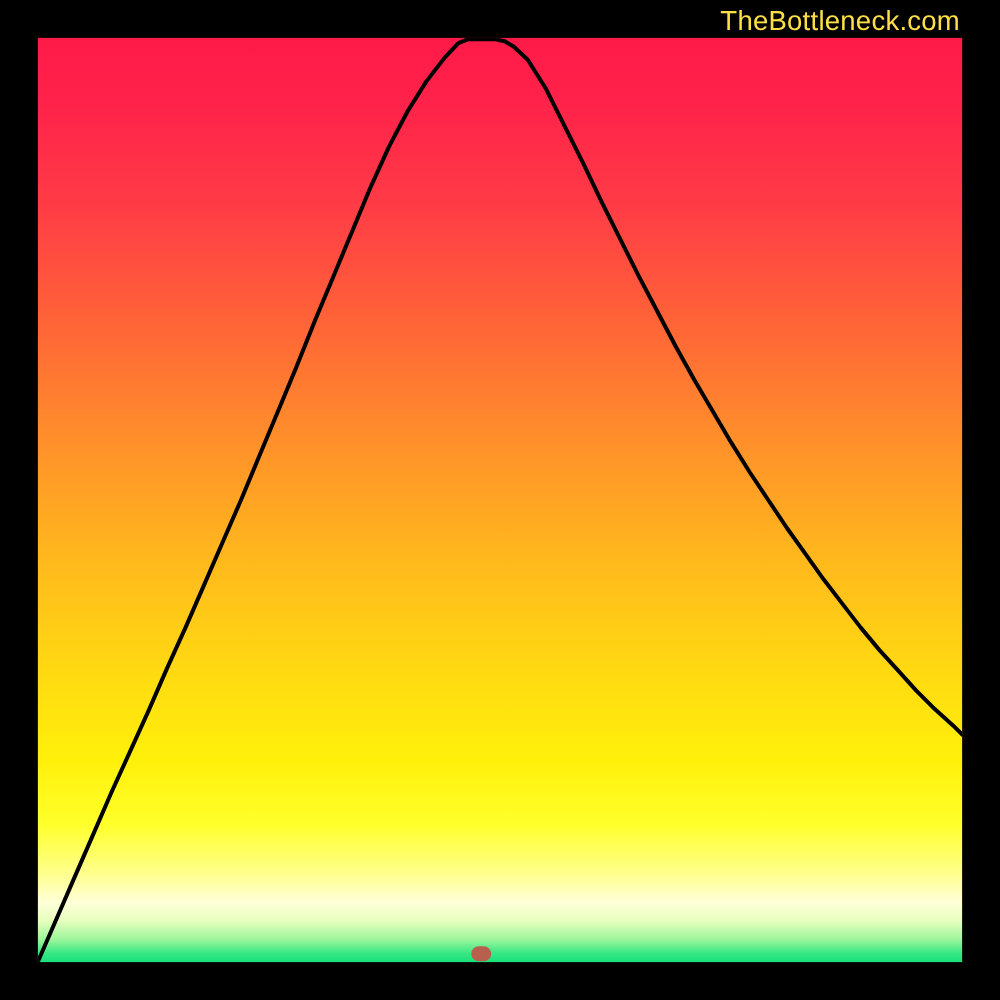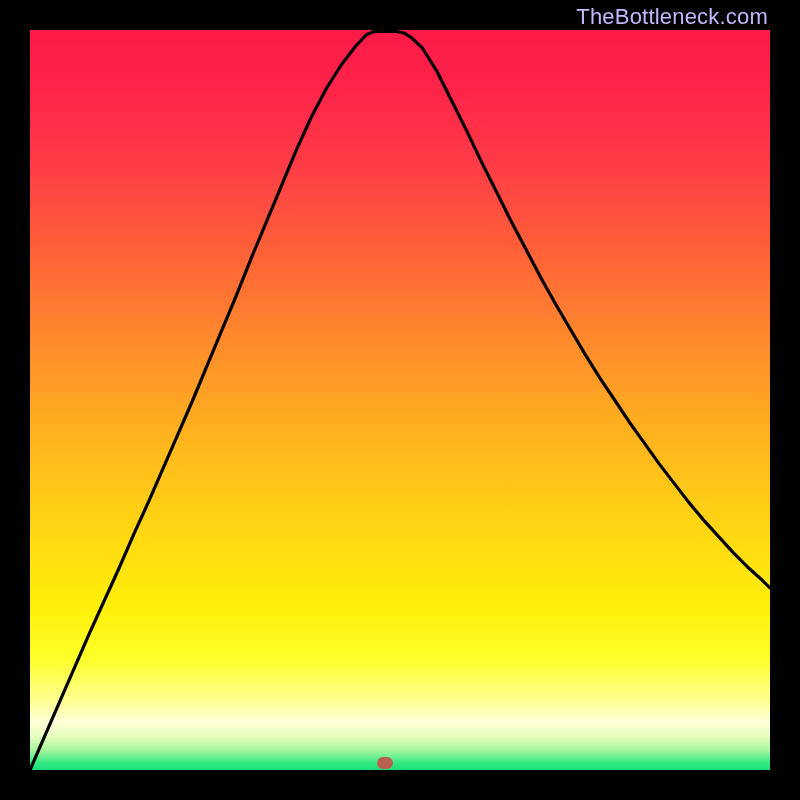--- a/index.html
+++ b/index.html
@@ -34,21 +34,21 @@
     left: 0; top: 0;
     width: 100%; height: 100%;
   }
   .watermark {
     position: absolute;
     top: 4px;
     right: 32px;
     font-family: Arial, Helvetica, sans-serif;
     font-size: 22px;
     font-weight: 500;
-    color: #c4b5fd;
+    color: #fde047;
     letter-spacing: 0.2px;
   }
   .marker {
     position: absolute;
     width: 16px;
     height: 12px;
     border-radius: 6px;
   }
 </style>
 </head>

